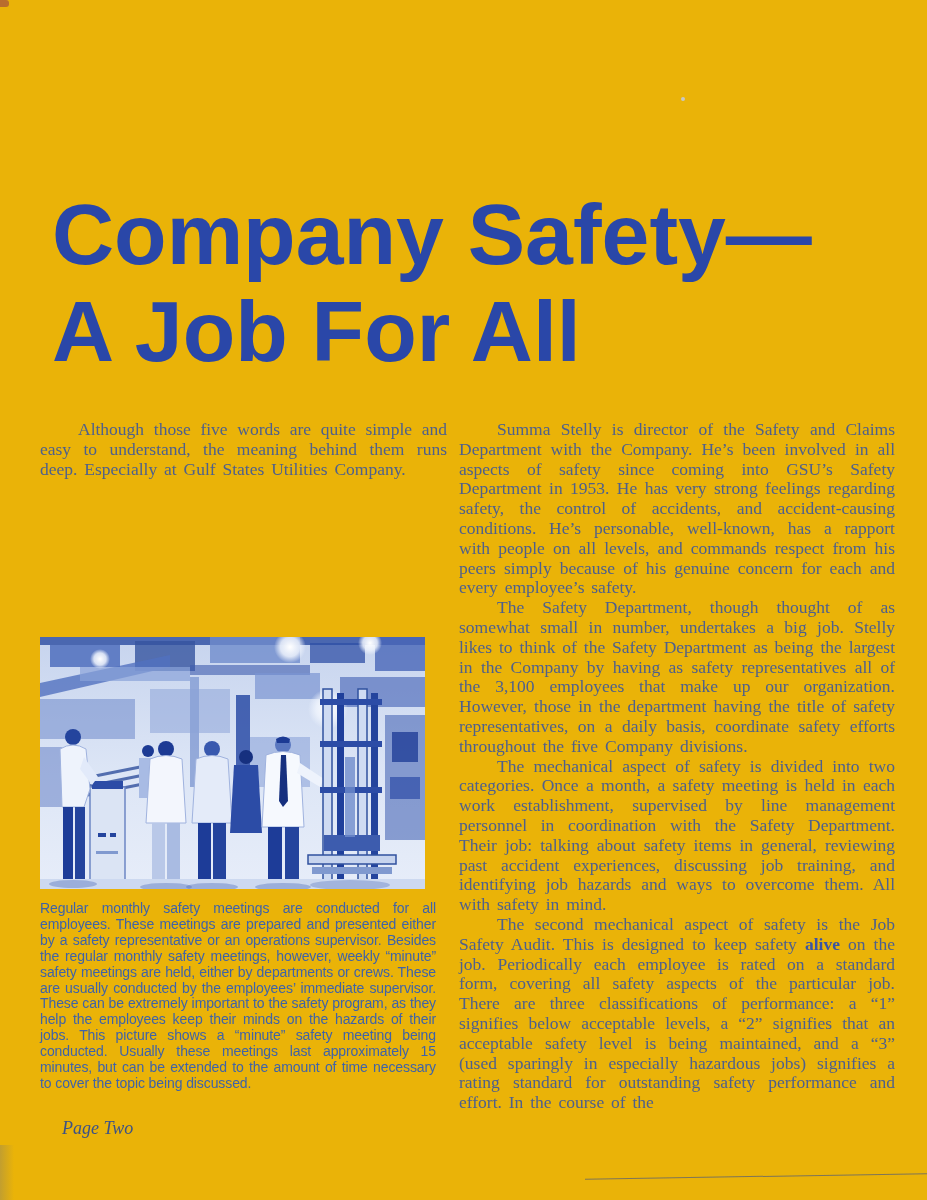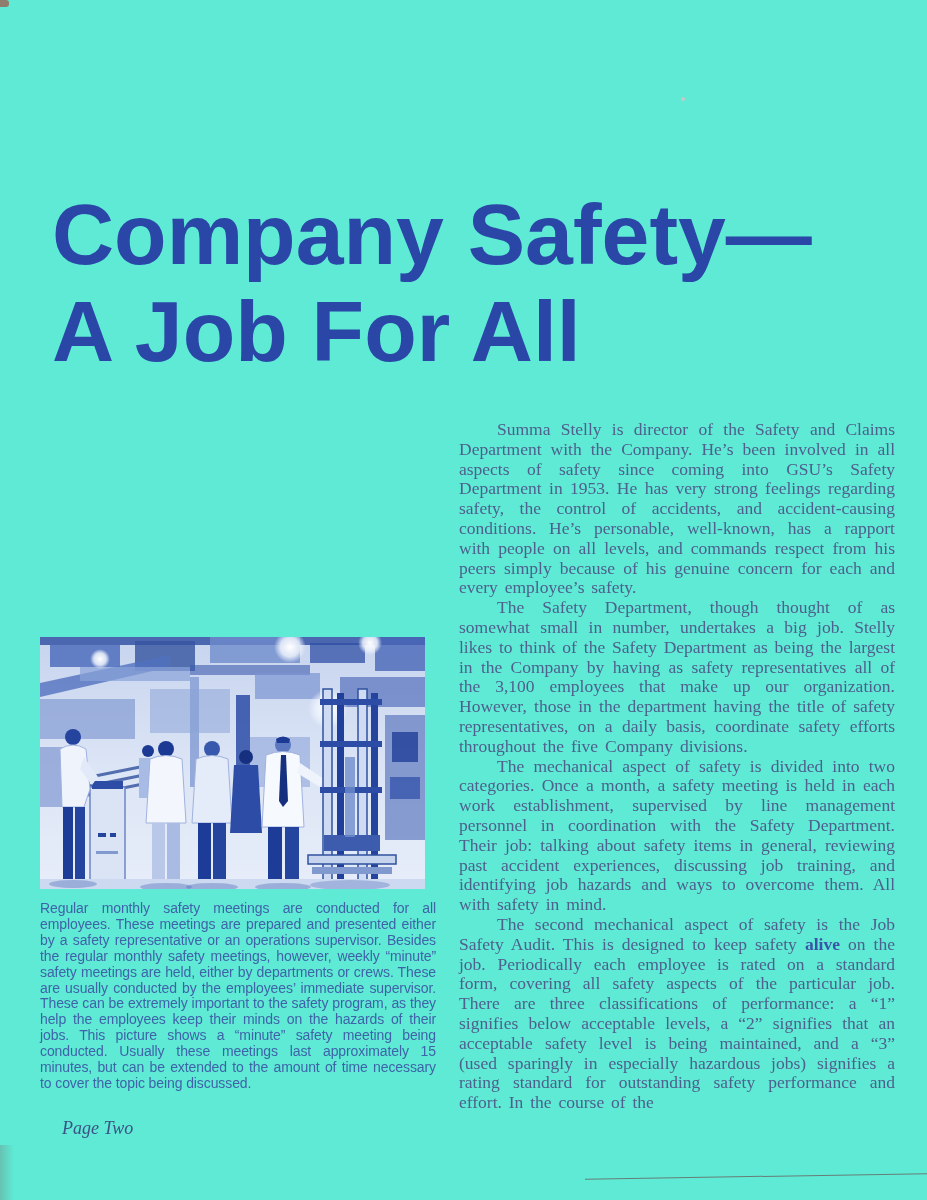--- a/index.html
+++ b/index.html
@@ -1,20 +1,20 @@
 <!DOCTYPE html>
 <html><head>
 <meta charset="utf-8">
 <style>
   html,body{margin:0;padding:0;background:#e8e6e0;}
   .page{
     position:relative;
     width:927px;height:1200px;
     margin:0 auto;
-    background:#5eead4;
+    background:#eab308;
     overflow:hidden;
     font-family:"Liberation Serif", serif;
   }
   
   .headline{
     position:absolute;left:52px;top:186px;
     font-family:"Liberation Sans", sans-serif;
     font-weight:bold;
     font-size:86px;
     line-height:97px;
@@ -84,20 +84,21 @@
 <body>
 
 <div class="page">
 
   <div class="headline">
     <div>Company Safety—</div>
     <div>A Job For All</div>
   </div>
 
   <div class="intro-block">
+    <p class="body-par">Although those five words are quite simple and easy to understand, the meaning behind them runs deep. Especially at Gulf States Utilities Company.</p>
   </div>
 
   <div class="photo-wrap">
     <svg width="385" height="252" viewBox="0 0 385 252" xmlns="http://www.w3.org/2000/svg">
       <defs>
         <radialGradient id="glow" cx="50%" cy="50%" r="50%">
           <stop offset="0%" stop-color="#ffffff" stop-opacity="1"></stop>
           <stop offset="60%" stop-color="#eef3fc" stop-opacity=".85"></stop>
           <stop offset="100%" stop-color="#eef3fc" stop-opacity="0"></stop>
         </radialGradient>

